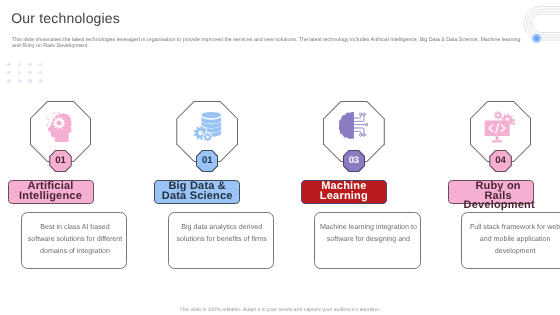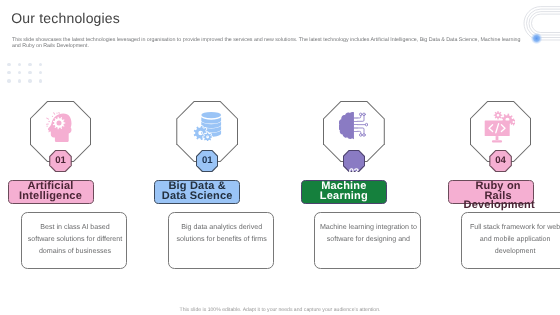--- a/index.html
+++ b/index.html
@@ -123,21 +123,21 @@
       </div>
     <div class="badgenum" style="color: rgb(74, 37, 53);">01</div>
     <div class="pill" style="background: rgb(245, 175, 210); border-color: rgb(107, 75, 90); color: rgb(74, 37, 53);">
       <span>Artificial</span><br>
       <span>Intelligence</span>
     </div>
     <div class="card">
       <div class="cardtxt">
           <div>Best in class AI based</div>
           <div>software solutions for different</div>
-          <div>domains of businesses</div>
+          <div>domains of integration</div>
         </div>
     </div>
     </div>
     <div class="col" style="left: 133.7px;">
     <div class="oct" style="clip-path: polygon(29.29% 0px, 70.71% 0px, 100% 29.29%, 100% 70.71%, 70.71% 100%, 29.29% 100%, 0px 70.71%, 0px 29.29%); background: rgb(107, 107, 107);">
         <div style="position: absolute; inset: 1px; background: rgb(255, 255, 255); clip-path: polygon(29.29% 0px, 70.71% 0px, 100% 29.29%, 100% 70.71%, 70.71% 100%, 29.29% 100%, 0px 70.71%, 0px 29.29%);"></div>
       </div>
     <div class="octicon">
         <svg style="left:16.3px;top:10.0px" width="29.0" height="30.4" viewBox="0 0 29.0 30.4">
     <g fill="#9AC4F6">
@@ -200,22 +200,22 @@
             <circle cx="52.4" cy="5.9" r="2.7"></circle>
       <circle cx="57.8" cy="27.5" r="2.7"></circle>
       <circle cx="45.6" cy="49.1" r="2.7"></circle>
             <circle cx="52.4" cy="49.1" r="2.7"></circle>
     </g>
   </svg>
       </div>
     <div class="badge" style="clip-path: polygon(29.29% 0px, 70.71% 0px, 100% 29.29%, 100% 70.71%, 70.71% 100%, 29.29% 100%, 0px 70.71%, 0px 29.29%); background: rgb(77, 66, 110);">
         <div style="position: absolute; inset: 1.1px; background: rgb(138, 123, 195); clip-path: polygon(29.29% 0px, 70.71% 0px, 100% 29.29%, 100% 70.71%, 70.71% 100%, 29.29% 100%, 0px 70.71%, 0px 29.29%);"></div>
       </div>
-    <div class="badgenum" style="color: rgb(255, 255, 255); margin-top: 12px;">03</div>
-    <div class="pill" style="background: #15803d; border-color: rgb(77, 66, 110); color: rgb(255, 255, 255);">
+    <div class="badgenum" style="color: rgb(255, 255, 255);">03</div>
+    <div class="pill" style="background: #b91c1c; border-color: rgb(77, 66, 110); color: rgb(255, 255, 255);">
       <span>Machine</span><br>
       <span>Learning</span>
     </div>
     <div class="card">
       <div class="cardtxt">
           <div>Machine learning integration to</div>
           <div>software for designing and</div>
         </div>
     </div>
     </div>

